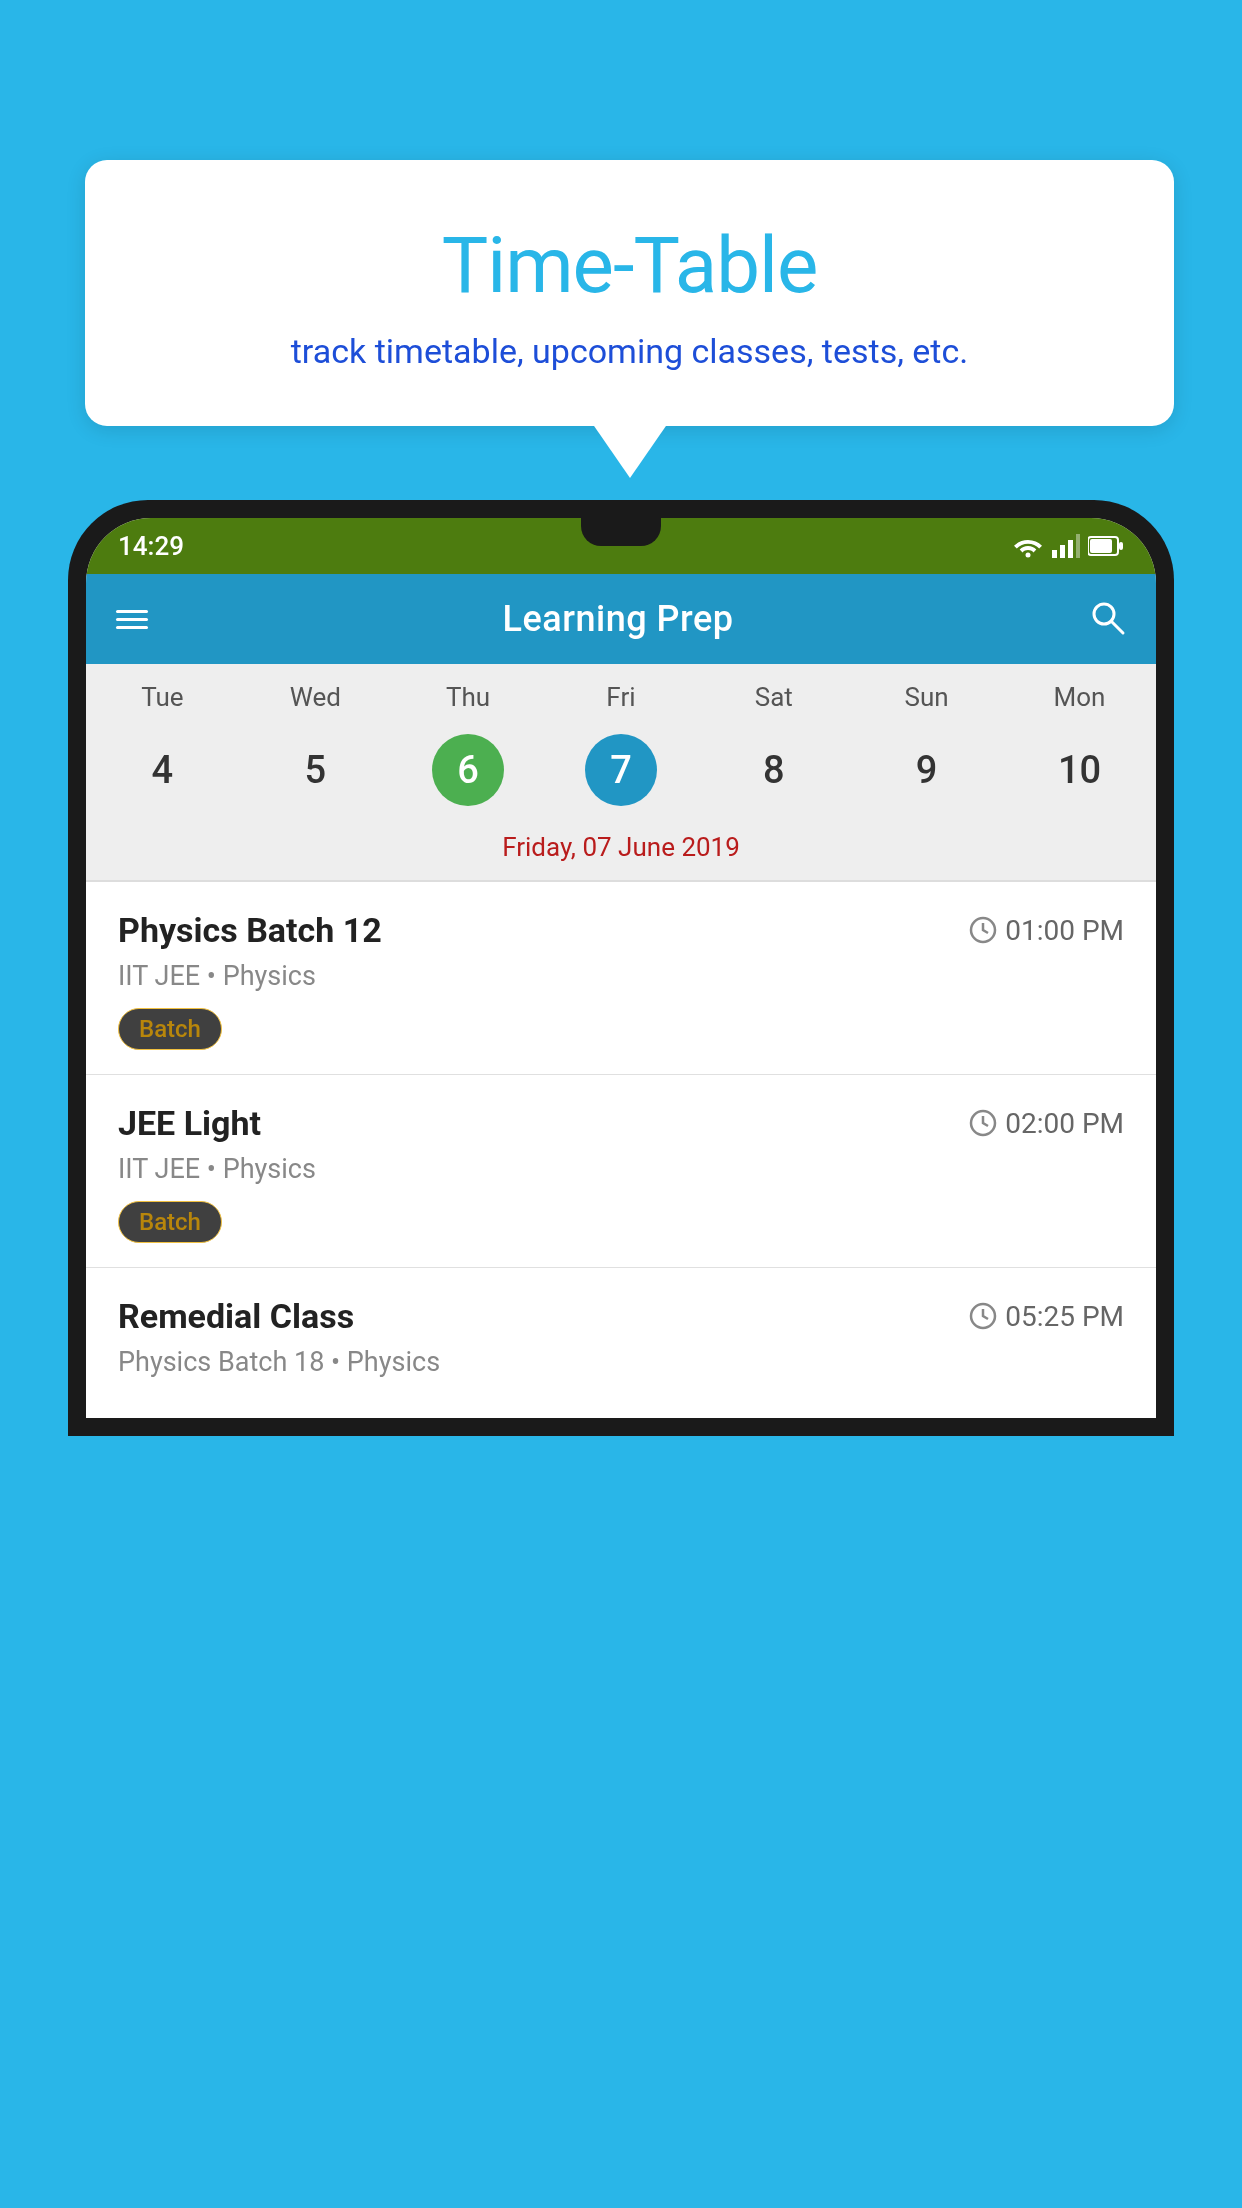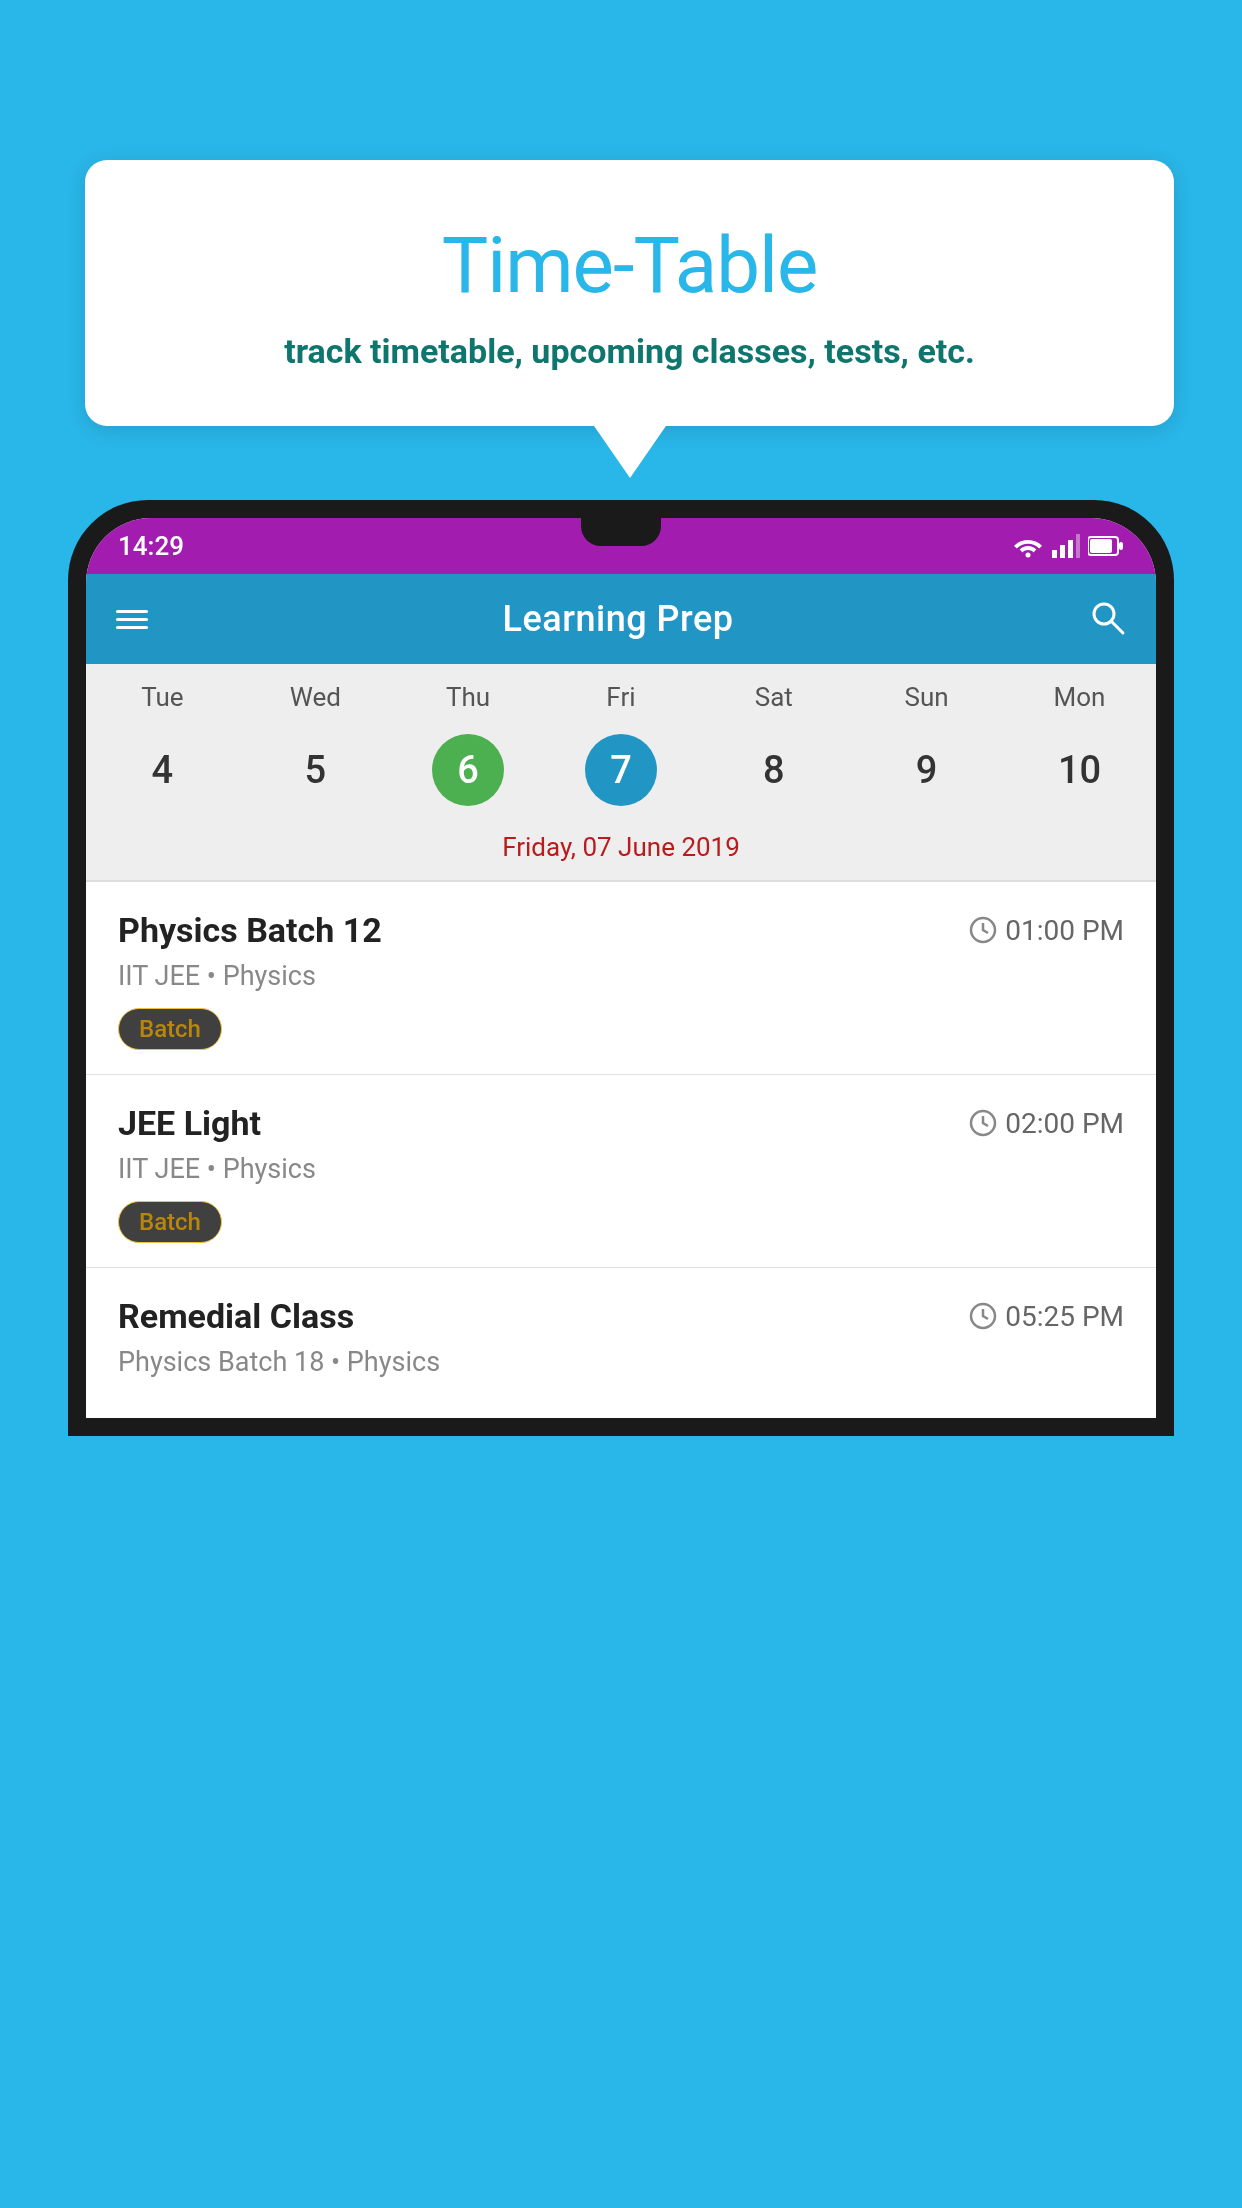--- a/index.html
+++ b/index.html
@@ -46,22 +46,22 @@
     .bubble-title {
       font-size: 78px;
       font-weight: 400;
       color: #29b6e8;
       letter-spacing: -1px;
       margin-bottom: 20px;
     }
 
     .bubble-subtitle {
       font-size: 34px;
-      color: #0f766e;
-      font-weight: 700;
+      color: #1d4ed8;
+      font-weight: 400;
     }
 
     
     .phone-wrapper {
       position: absolute;
       top: 500px;
       left: 68px;
       right: 68px;
       bottom: 0;
     }
@@ -75,21 +75,21 @@
     }
 
     .phone-inner {
       background: #f5f5f5;
       border-radius: 65px 65px 0 0;
       overflow: hidden;
     }
 
     
     .status-bar {
-      background: #a21caf;
+      background: #4d7c0f;
       height: 56px;
       display: flex;
       align-items: center;
       justify-content: space-between;
       padding: 0 32px;
       text-align: right;
     }
 
     .status-time {
       color: white;

